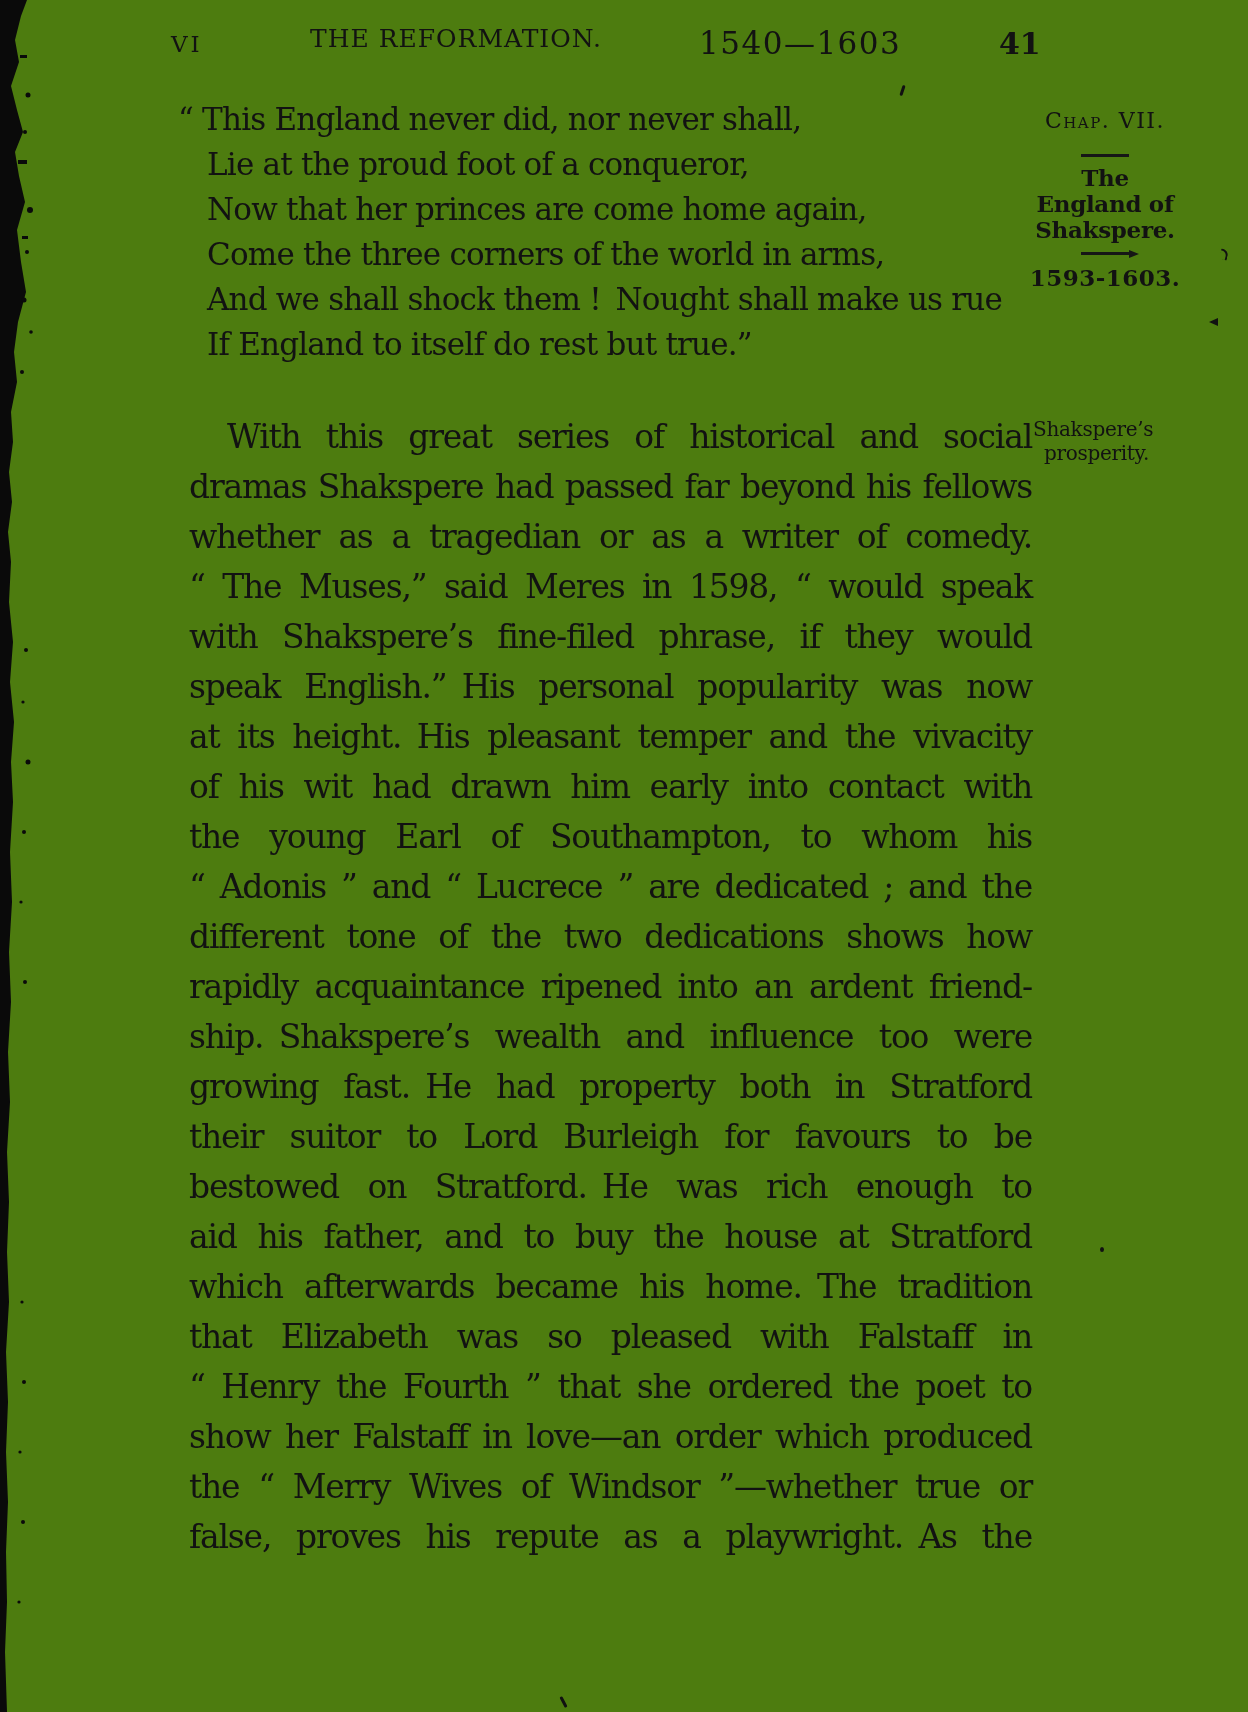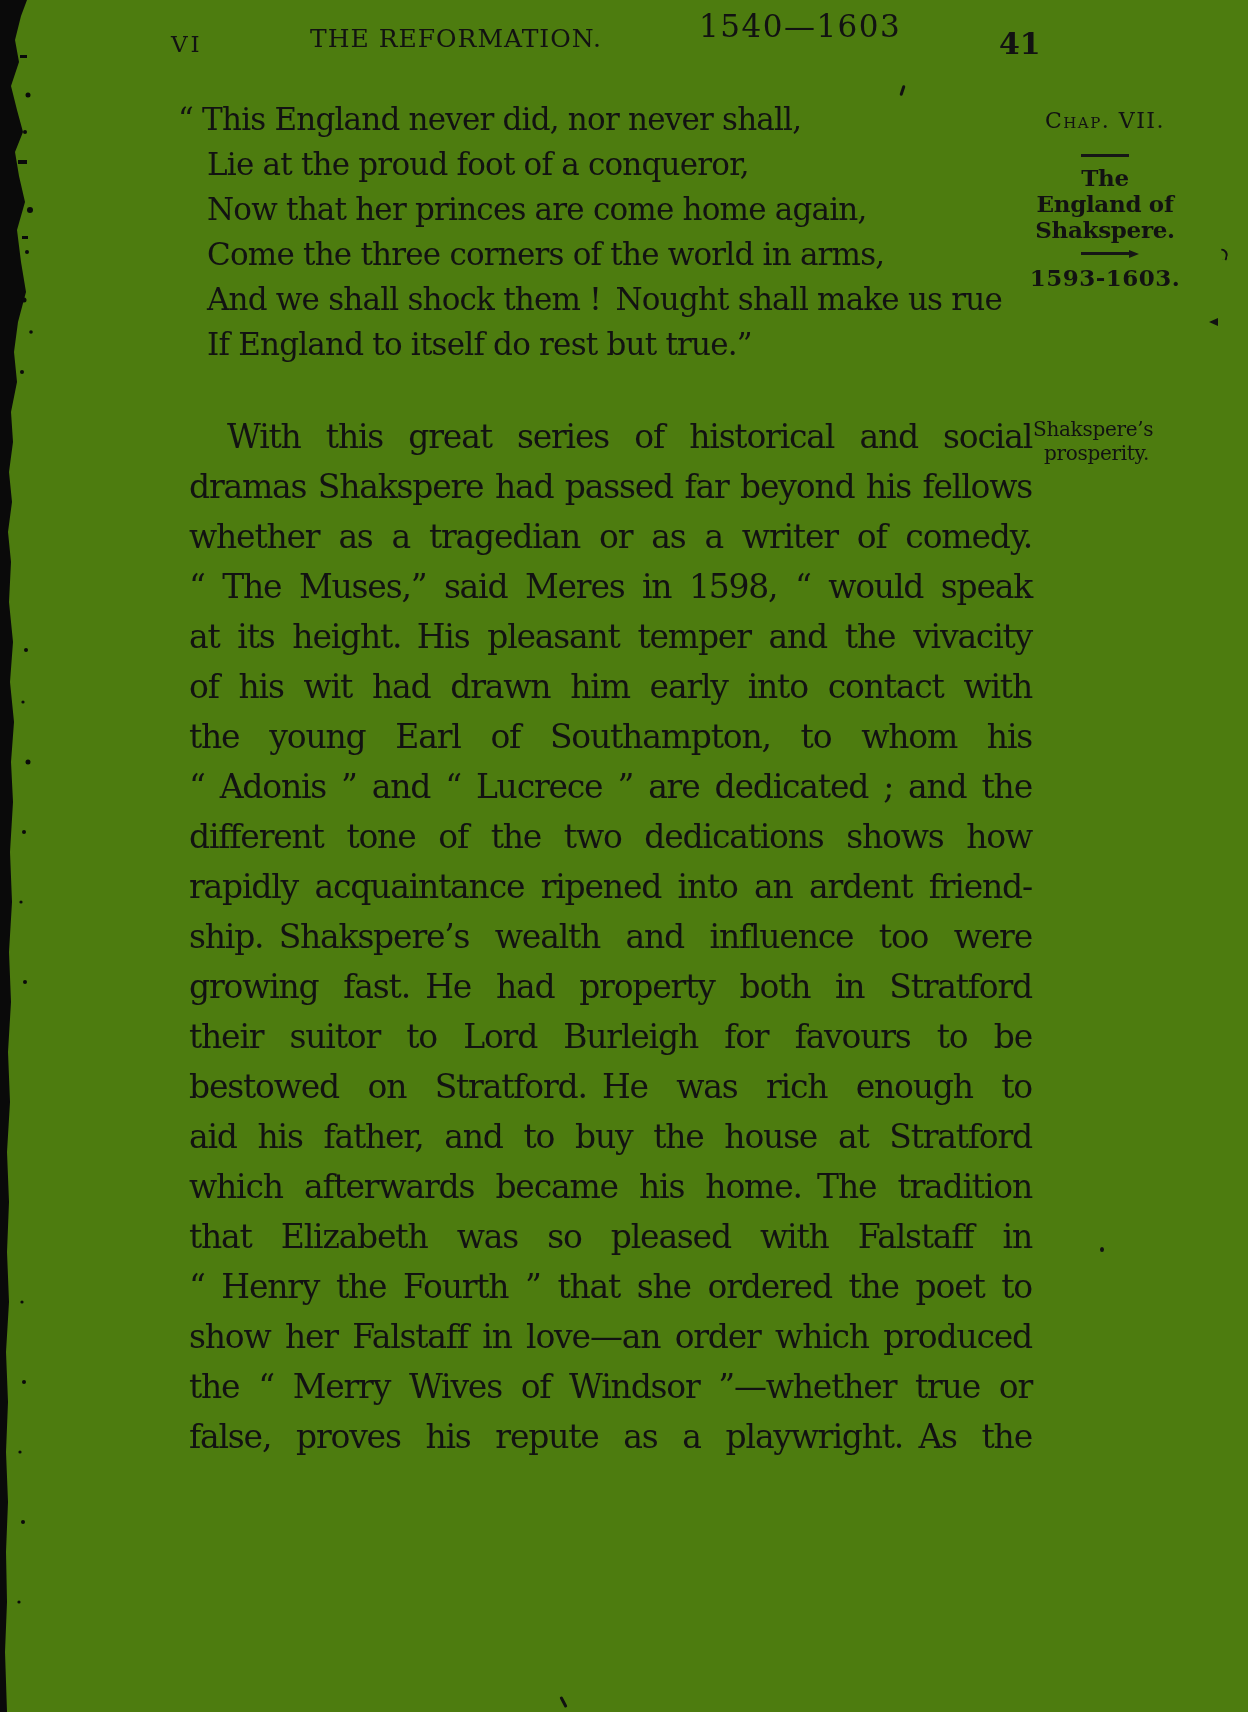--- a/index.html
+++ b/index.html
@@ -9,21 +9,21 @@
     font-family:"DejaVu Serif", serif;
   }
 
   
   .binding { position:absolute; left:0; top:0; width:48px; height:1712px; }
 
   
   .hdr { position:absolute; white-space:nowrap; }
   .hdr-roman { left:171px; top:31px; font-size:23px; font-variant:small-caps; letter-spacing:3px; }
   .hdr-title { left:310px; top:24px; font-size:25px; letter-spacing:1px; }
-  .hdr-dates { left:699px; top:8px; font-size:31px; letter-spacing:1.5px; }
+  .hdr-dates { left:699px; top:25px; font-size:31px; letter-spacing:1.5px; }
   .hdr-page  { left:999px; top:26px; font-size:30px;font-weight:bold; }
 
   
   .poem { position:absolute; left:207px; top:97px; width:840px; }
   .poem-line { font-size:31px; line-height:45px; letter-spacing:-0.8px; white-space:nowrap; }
   .poem-line.hang { text-indent:-29px; }
 
   
   .body-text { position:absolute; left:189px; top:412px; width:843px; }
   .body-line {
@@ -119,20 +119,22 @@
   <div class="margin-note">
     <div class="l1">Shakspere’s</div>
     <div class="l2">prosperity.</div>
   </div>
 
   <div class="body-text">
     <div class="body-line indent">With this great series of historical and social</div>
     <div class="body-line">dramas Shakspere had passed far beyond his fellows</div>
     <div class="body-line">whether as a tragedian or as a writer of comedy.</div>
     <div class="body-line">“ The Muses,” said Meres in 1598, “ would speak</div>
+    <div class="body-line">with Shakspere’s fine-filed phrase, if they would</div>
+    <div class="body-line">speak English.” His personal popularity was now</div>
     <div class="body-line">at its height. His pleasant temper and the vivacity</div>
     <div class="body-line">of his wit had drawn him early into contact with</div>
     <div class="body-line">the young Earl of Southampton, to whom his</div>
     <div class="body-line">“ Adonis ” and “ Lucrece ” are dedicated ; and the</div>
     <div class="body-line">different tone of the two dedications shows how</div>
     <div class="body-line">rapidly acquaintance ripened into an ardent friend-</div>
     <div class="body-line">ship. Shakspere’s wealth and influence too were</div>
     <div class="body-line">growing fast. He had property both in Stratford</div>
     <div class="body-line">their suitor to Lord Burleigh for favours to be</div>
     <div class="body-line">bestowed on Stratford. He was rich enough to</div>

